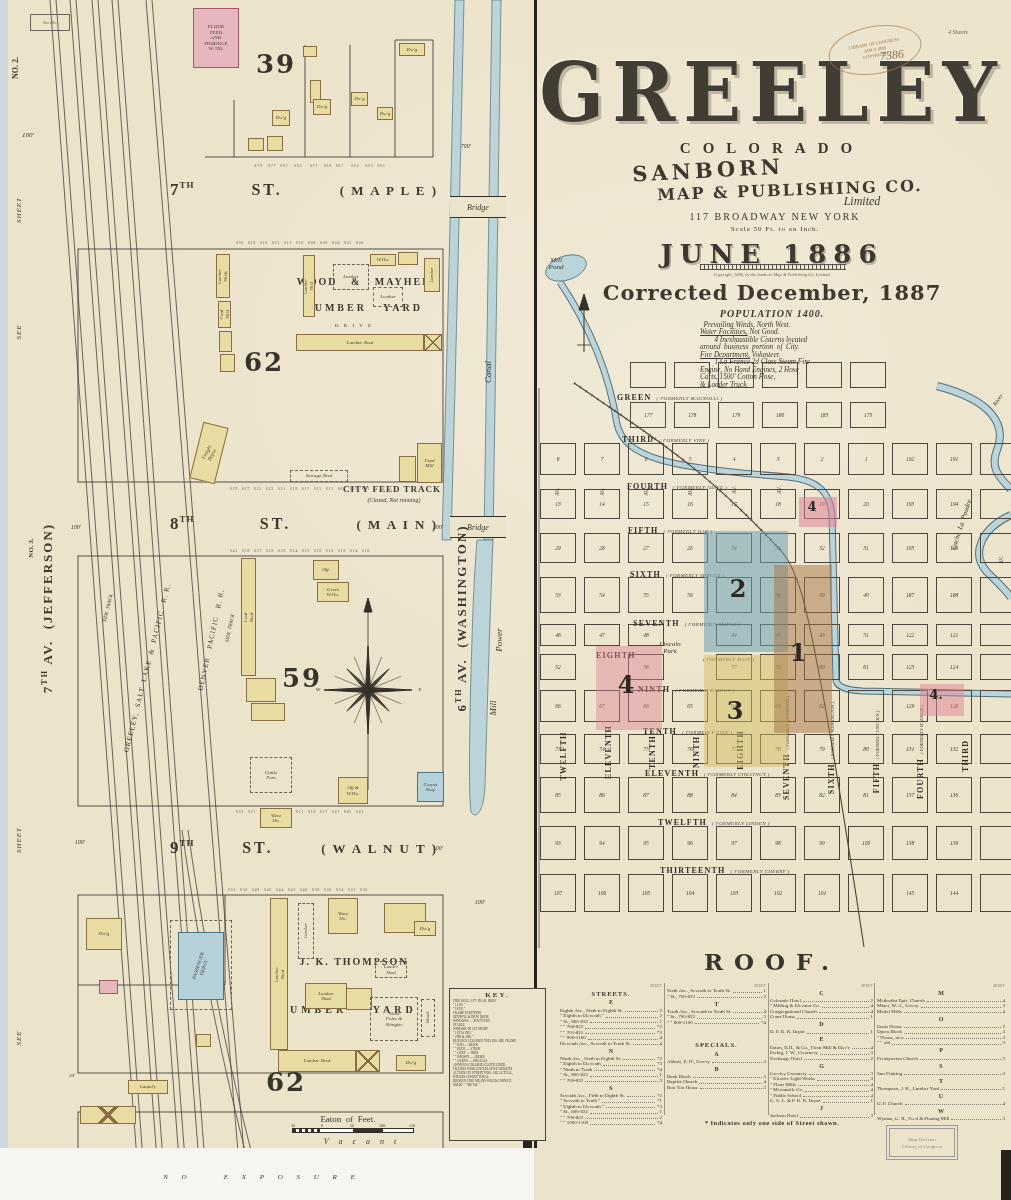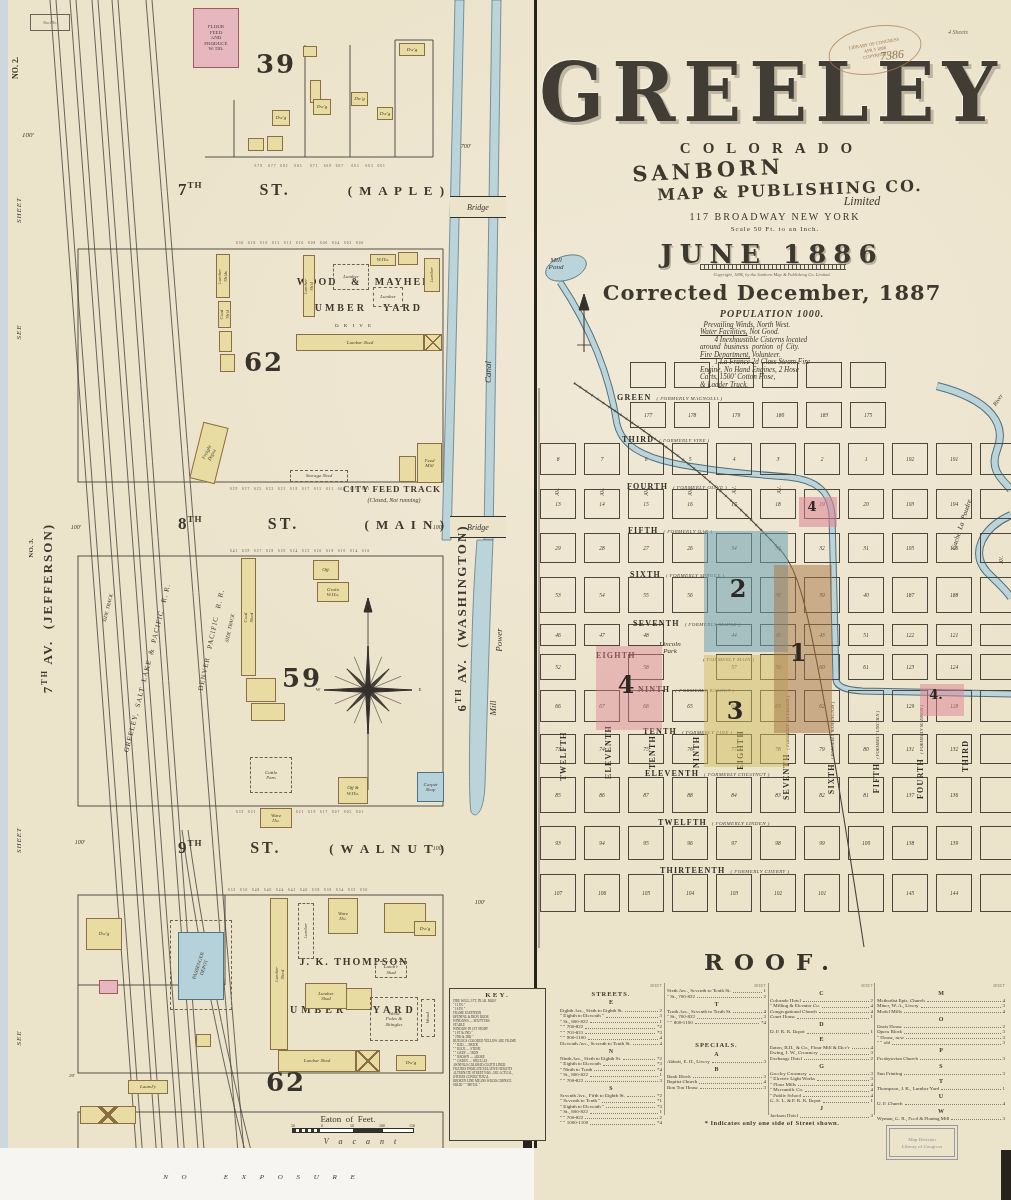--- a/index.html
+++ b/index.html
@@ -13,21 +13,21 @@
   .b-y{background:#e9dca2;border:0.8px solid #8a6f45;}
   .b-p{background:#e6b7be;border:0.8px solid #a05a64;}
   .b-b{background:#b5d2da;border:0.8px solid #4b7484;}
   .b-d{background:transparent;border:0.9px dashed #6b6355;}
   .b-x{background:#e9dca2;border:0.8px solid #8a6f45;
     background-image:linear-gradient(45deg,transparent 46%,#8a6f45 46%,#8a6f45 54%,transparent 54%),
                      linear-gradient(-45deg,transparent 46%,#8a6f45 46%,#8a6f45 54%,transparent 54%);}
   .blabel{font-size:5px;color:#4a4336;text-align:center;white-space:pre-line;line-height:1.1;}
   .blocknum{position:absolute;font-family:"DejaVu Serif",serif;font-weight:bold;font-size:26px;
     letter-spacing:2px;color:#38332b;transform:translate(-50%,-50%);}
-  .lstreet{position:absolute;display:flex;justify-content:space-between;align-items:baseline;width:268px;left:178px;text-align:right;}
+  .lstreet{position:absolute;display:flex;justify-content:space-between;align-items:baseline;width:268px;left:170px;text-align:right;}
   .lstreet .num{font-size:17px;font-weight:bold;letter-spacing:1px;}
   .lstreet .num sup{font-size:9px;}
   .lstreet .st{font-size:16px;font-weight:bold;letter-spacing:3px;}
   .lstreet .nm{font-size:13px;font-weight:bold;letter-spacing:2px;}
   .rb{position:absolute;box-sizing:border-box;border:0.8px solid #4c463c;display:flex;align-items:center;justify-content:center;}
   .rb span{font-size:5.5px;font-style:italic;color:#46403a;}
   .rstreet{position:absolute;white-space:nowrap;}
   .rstreet .nm{font-size:8px;font-weight:bold;letter-spacing:1.2px;color:#332f28;}
   .rstreet .fm{font-size:5px;font-style:italic;letter-spacing:.4px;margin-left:5px;color:#4a443a;}
   .rave{position:absolute;white-space:nowrap;transform:translate(-50%,-50%) rotate(-90deg);}
@@ -160,21 +160,21 @@
     <div style="left:772px;top:92px;font-family:'DejaVu Serif',serif;font-weight:bold;font-size:76px;letter-spacing:8px;color:#413c34;text-shadow:3px 3px 0 rgba(70,60,45,.28),-1px -1px 0 rgba(255,255,255,.5);transform:translate(-50%,-50%) scaleY(1.08);">GREELEY</div>
     <div style="left:772px;top:148px;font-weight:bold;font-size:15px;letter-spacing:12px;">COLORADO</div>
     <div style="left:708px;top:170px;font-family:'DejaVu Serif',serif;font-weight:bold;font-size:21px;letter-spacing:4px;transform:translate(-50%,-50%) rotate(-3deg);">SANBORN</div>
     <div style="left:790px;top:190px;font-family:'DejaVu Serif',serif;font-weight:bold;font-size:16px;letter-spacing:2px;transform:translate(-50%,-50%) rotate(-2deg);">MAP &amp; PUBLISHING CO.</div>
     <div style="left:862px;top:201px;font-style:italic;font-size:12px;">Limited</div>
     <div style="left:775px;top:216px;font-size:10px;letter-spacing:2px;">117 BROADWAY NEW YORK</div>
     <div style="left:775px;top:229px;font-size:7px;letter-spacing:1px;">Scale 50 Ft. to an Inch.</div>
     <div style="left:772px;top:254px;font-family:'DejaVu Serif',serif;font-weight:bold;font-size:26px;letter-spacing:7px;color:#3c372f;text-shadow:1.5px 1.5px 0 rgba(80,70,55,.35);">JUNE 1886</div>
     <div style="left:772px;top:274px;font-size:4.5px;font-style:italic;color:#6a6457;">Copyright, 1886, by the Sanborn Map &amp; Publishing Co. Limited.</div>
     <div style="left:772px;top:292px;font-family:'DejaVu Serif',serif;font-weight:bold;font-size:21px;letter-spacing:1px;">Corrected December, 1887</div>
-    <div style="left:772px;top:313px;font-style:italic;font-weight:bold;font-size:10px;letter-spacing:1px;">POPULATION 1000.</div>
+    <div style="left:772px;top:313px;font-style:italic;font-weight:bold;font-size:10px;letter-spacing:1px;">POPULATION 1400.</div>
     <div style="left:958px;top:32px;font-style:italic;font-size:6px;color:#6a6457;">4 Sheets</div>
   </div>
   <div class="ornament"></div>
   <div id="notes"><div class="notesline">  Prevailing Winds, North West.</div><div class="notesline"><span class="u">Water Facilities,</span><span> Not Good.</span></div><div class="notesline">        4 Inexhaustible Cisterns located</div><div class="notesline">around  business  portion  of  City.</div><div class="notesline"><span class="u">Fire Department,</span><span> Volunteer.</span></div><div class="notesline">        1 La France 2d Class Steam Fire</div><div class="notesline">Engine, No Hand Engines, 2 Hose</div><div class="notesline">Carts, 1500' Cotton Hose,</div><div class="notesline">&amp; Ladder Truck.</div></div>
 
   <div class="stamp-oval">
     <span>LIBRARY OF CONGRESS</span>
       <span>APR 5 1888</span>
       <span>COPYRIGHT</span>
   </div>

